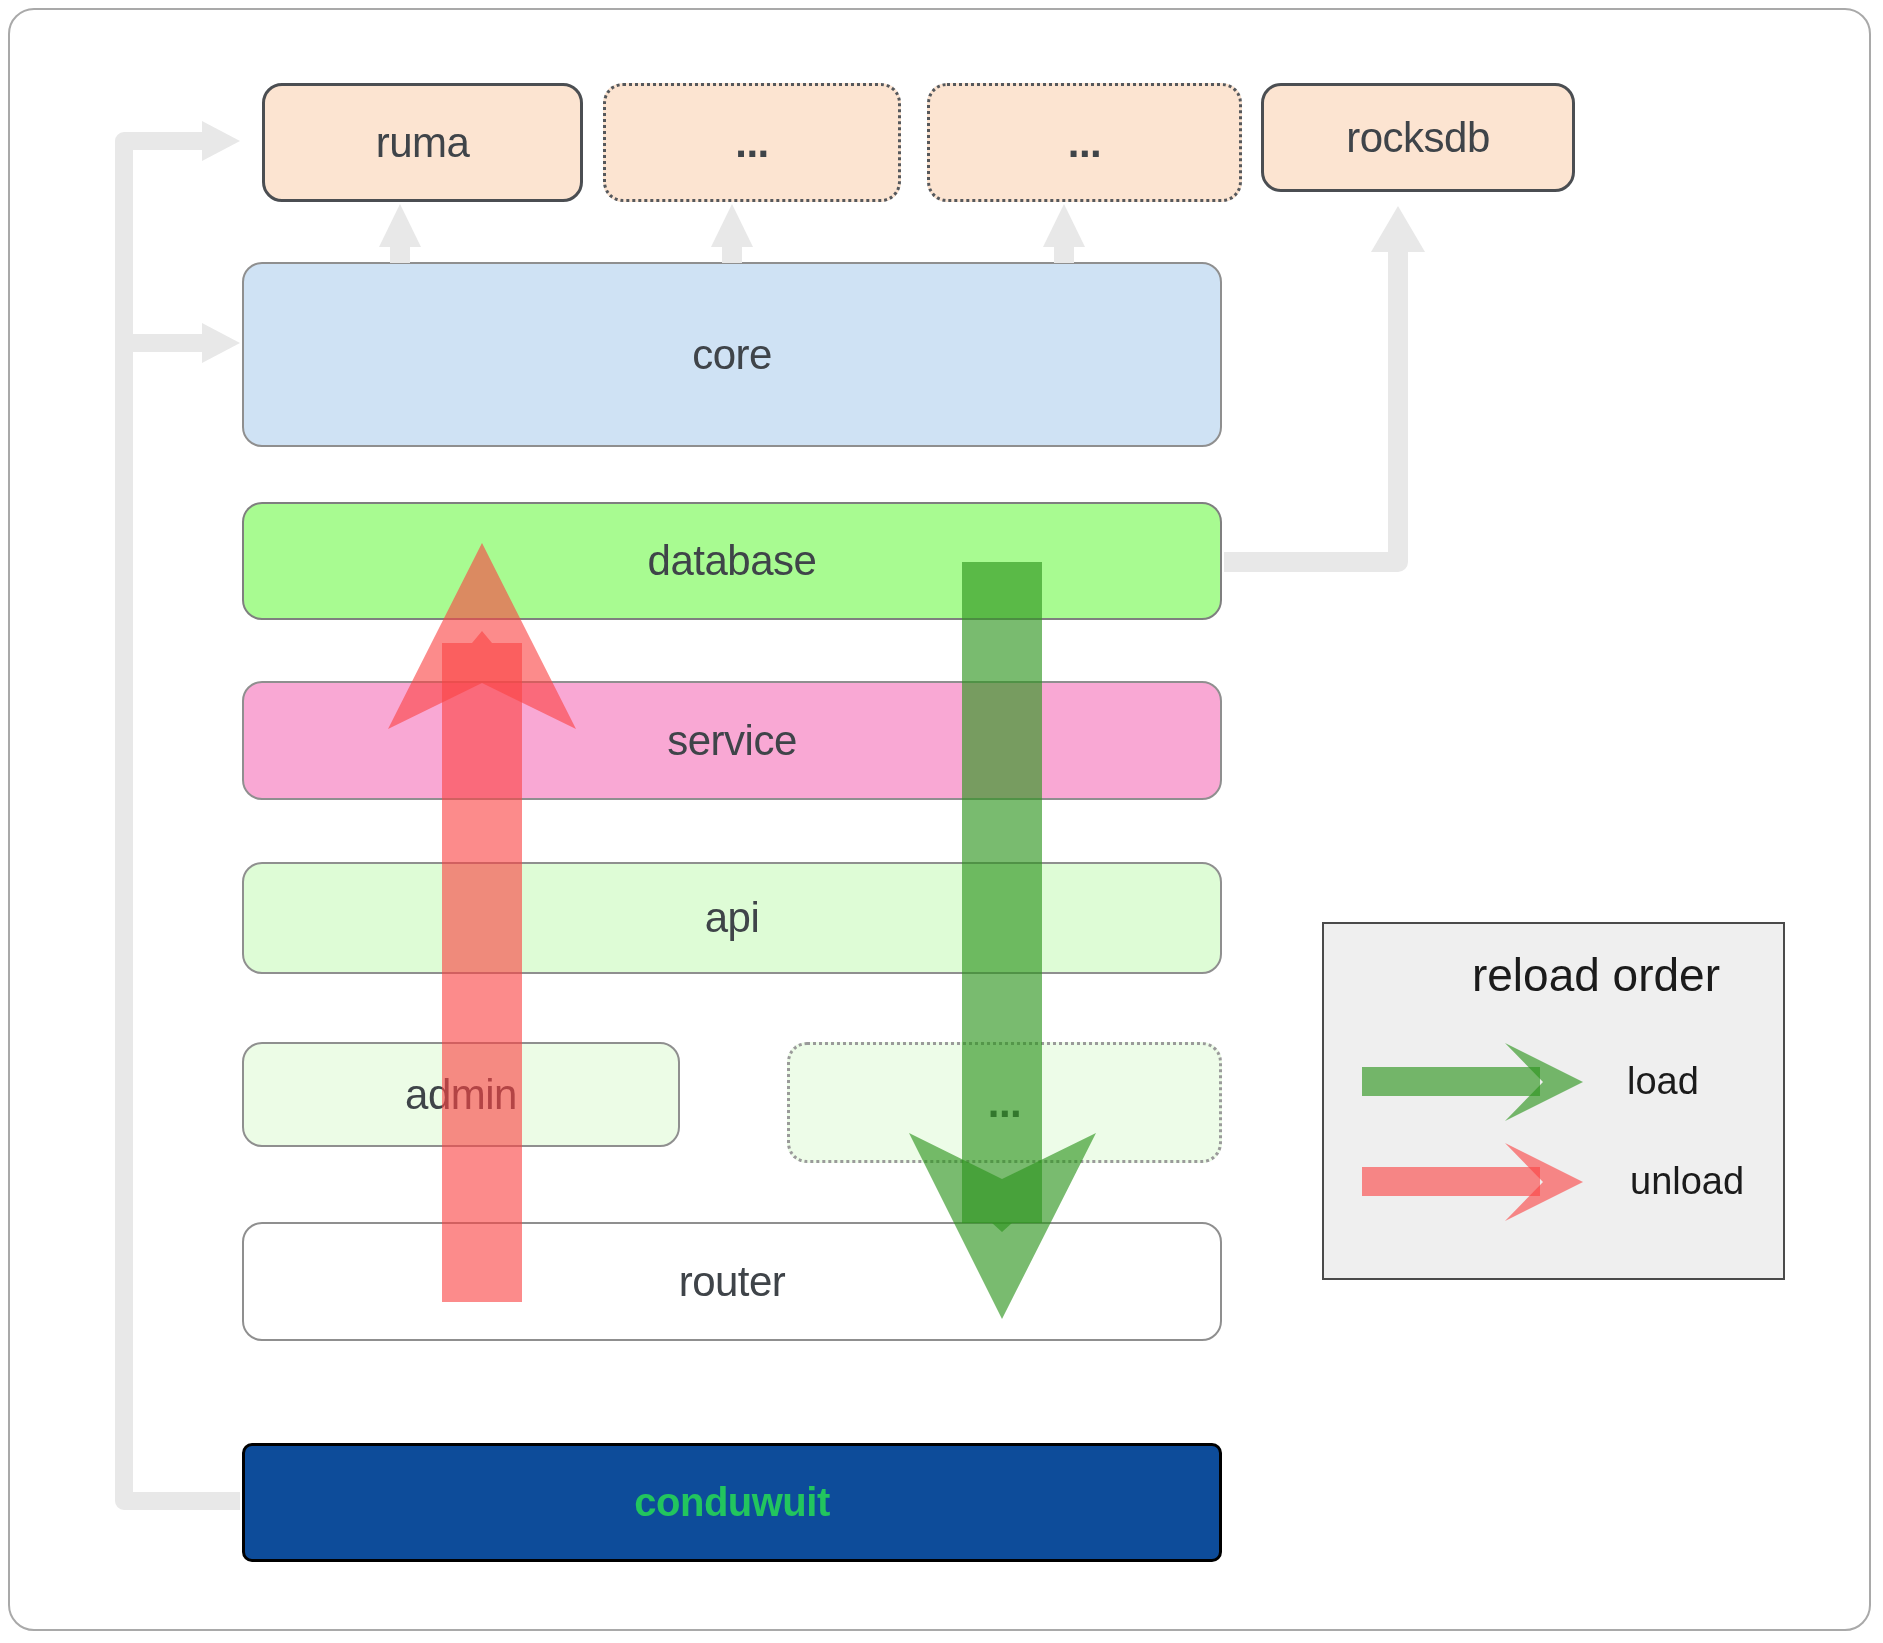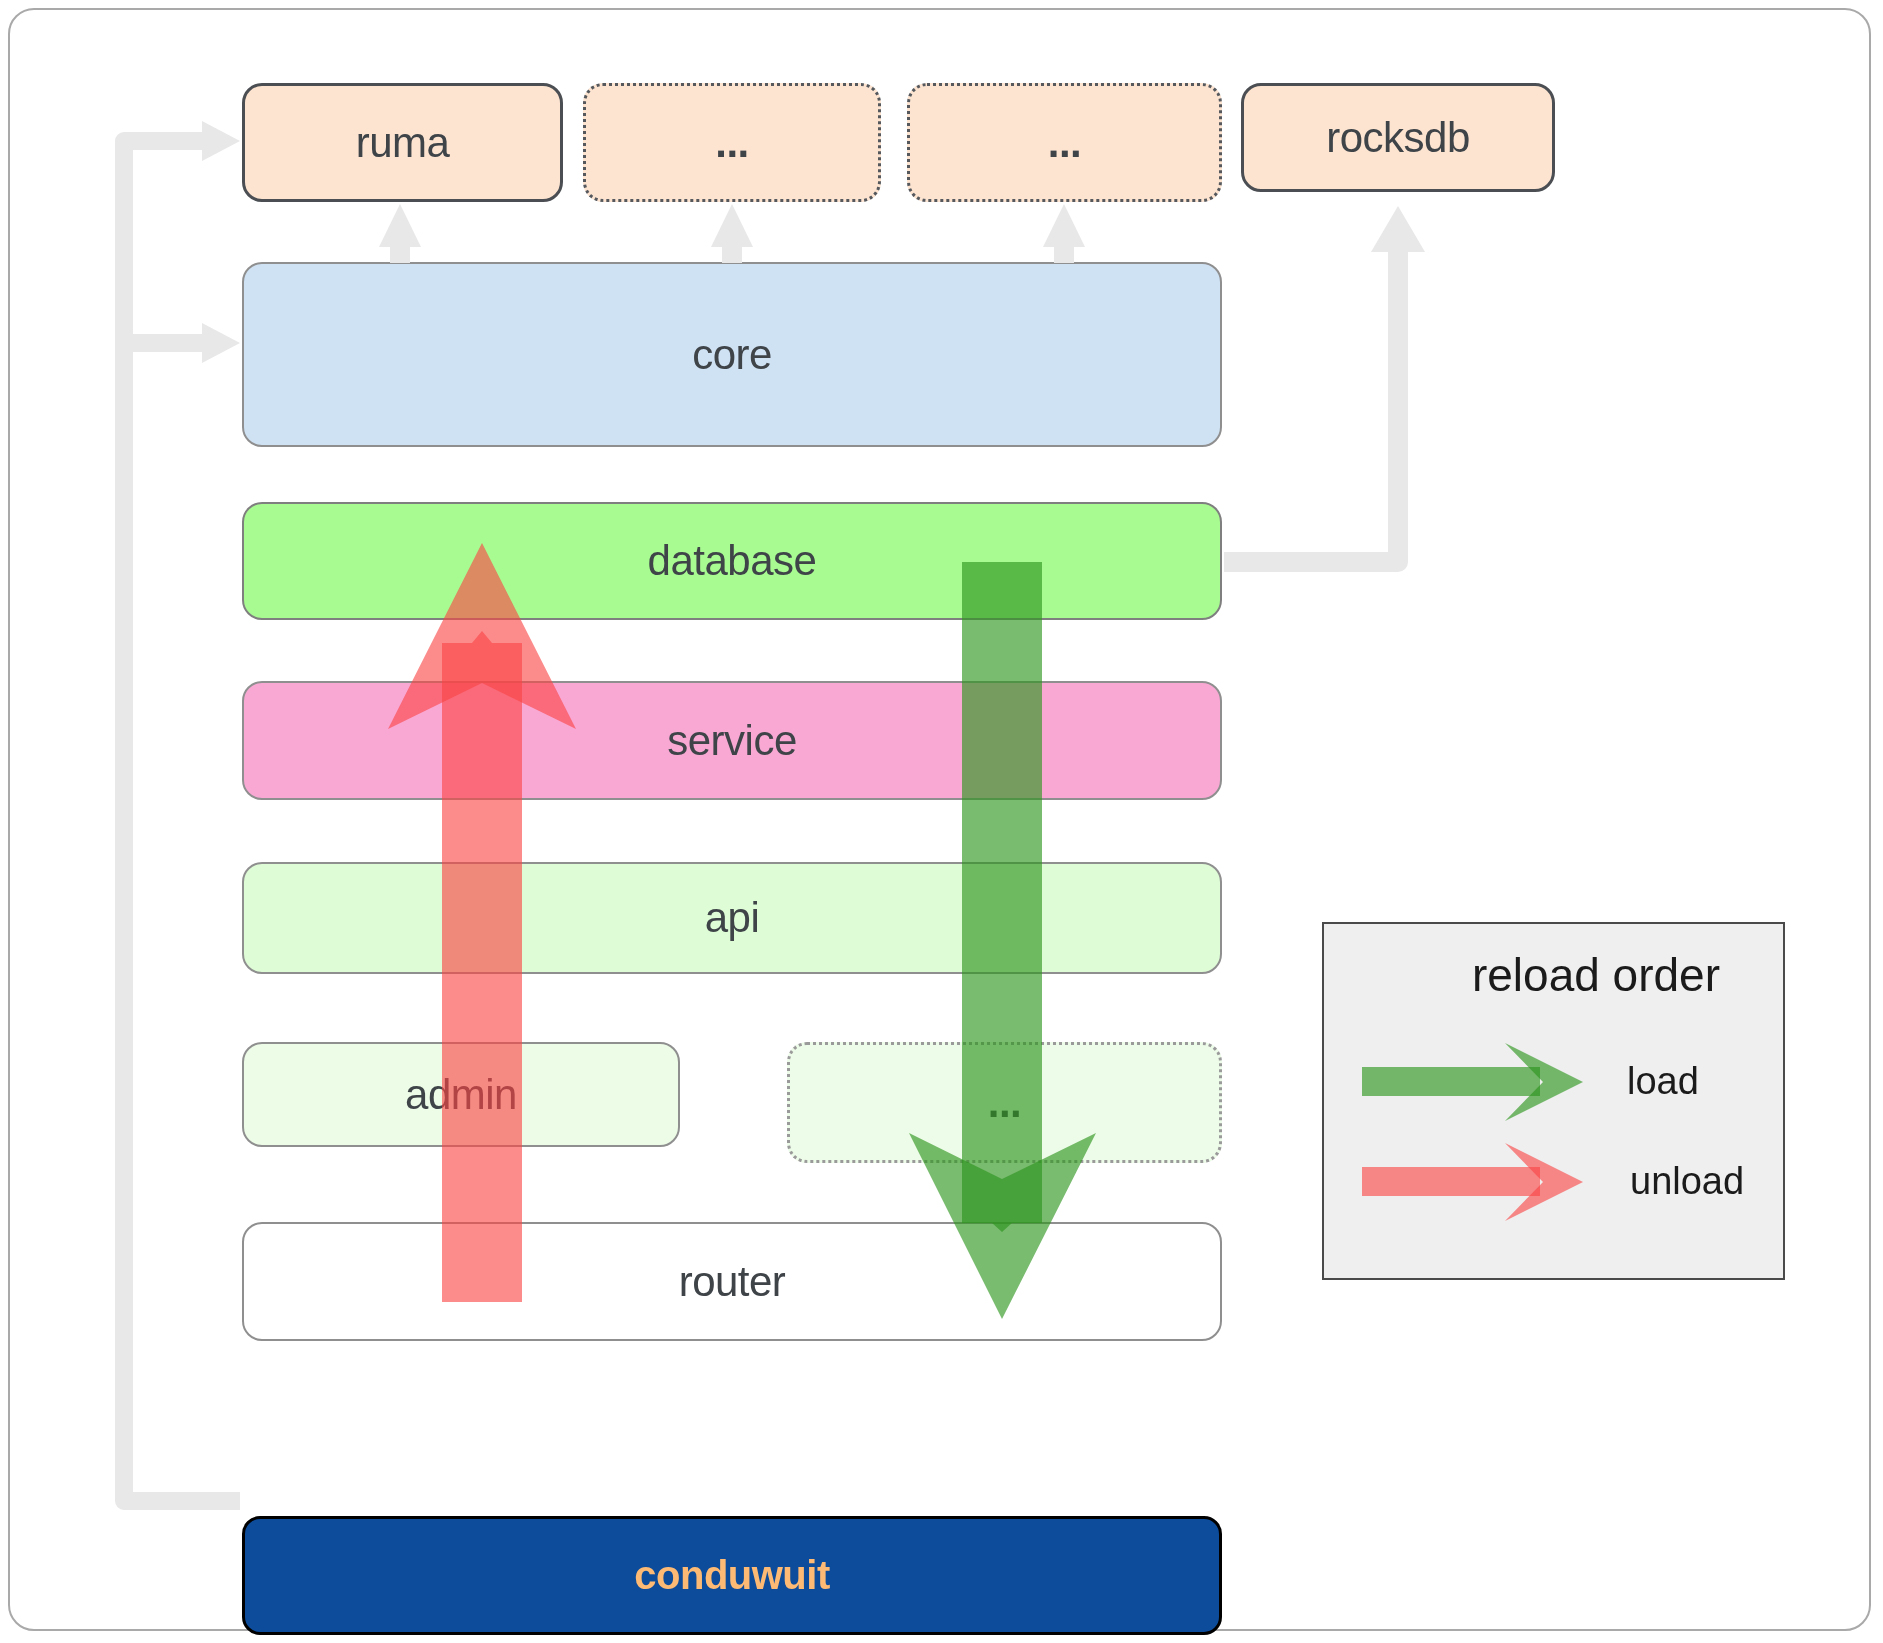--- a/index.html
+++ b/index.html
@@ -3,36 +3,36 @@
 <meta charset="utf-8">
 <style>
   html,body{margin:0;padding:0;background:#fff;}
   .canvas{position:relative;width:1883px;height:1643px;background:#ffffff;overflow:hidden;
           font-family:"Liberation Sans",sans-serif;}
   .frame{position:absolute;left:8px;top:8px;width:1863px;height:1623px;
          border:2px solid #a9a9a9;border-radius:26px;box-sizing:border-box;}
   .box{position:absolute;display:flex;align-items:center;justify-content:center;
        box-sizing:border-box;font-size:42px;color:#3f4449;letter-spacing:-0.5px;}
   .r20{border-radius:20px;}
-  .peach{background:#fce4d1;}
+  .peach{background:#fce4d1;margin-left:20px;}
   .solid-dark{border:3px solid #4b4e52;}
   .dotted-dark{border:3px dotted #55585c;}
   .b-ruma{left:242px;top:83px;width:321px;height:119px;}
   .b-dots1{left:583px;top:83px;width:298px;height:119px;}
   .b-dots2{left:907px;top:83px;width:315px;height:119px;}
   .b-rocksdb{left:1241px;top:83px;width:314px;height:109px;}
   .b-core{left:242px;top:262px;width:980px;height:185px;background:#cfe2f4;border:2px solid #8f8f8f;}
   .b-database{left:242px;top:502px;width:980px;height:118px;background:#a8fb91;border:2px solid #7f7f7f;}
   .b-service{left:242px;top:681px;width:980px;height:119px;background:#f9a8d4;border:2px solid #8f8f8f;}
   .b-api{left:242px;top:862px;width:980px;height:112px;background:#defcd6;border:2px solid #8f8f8f;}
   .b-admin{left:242px;top:1042px;width:438px;height:105px;background:#ecfce6;border:2px solid #8f8f8f;}
   .b-dots3{left:787px;top:1042px;width:435px;height:121px;background:#edfce8;border:3px dotted #9a9a9a;}
   .b-router{left:242px;top:1222px;width:980px;height:119px;background:#ffffff;border:2px solid #8f8f8f;}
-  .b-conduwuit{left:242px;top:1516px;width:980px;height:119px;background:#0d4c9a;border:3px solid #000;
-               border-radius:18px;color:#fdba74;font-weight:bold;font-size:40px;}
+  .b-conduwuit{left:242px;top:1443px;width:980px;height:119px;background:#0d4c9a;border:3px solid #000;
+               border-radius:10px;color:#22c55e;font-weight:bold;font-size:40px;}
   .dots{font-weight:bold;}
   .overlay{position:absolute;left:0;top:0;width:1883px;height:1643px;pointer-events:none;}
   .legend{position:absolute;left:1322px;top:922px;width:463px;height:358px;background:#efefef;
           border:2px solid #4a4a4a;box-sizing:border-box;}
   .legend-title{position:absolute;left:1322px;top:948px;width:548px;text-align:center;
                 font-size:46px;color:#1b1b1b;}
   .legend-label{position:absolute;font-size:38px;color:#1b1b1b;line-height:42px;}
   .ll-load{left:1627px;top:1060px;}
   .ll-unload{left:1630px;top:1160px;}
 </style>

